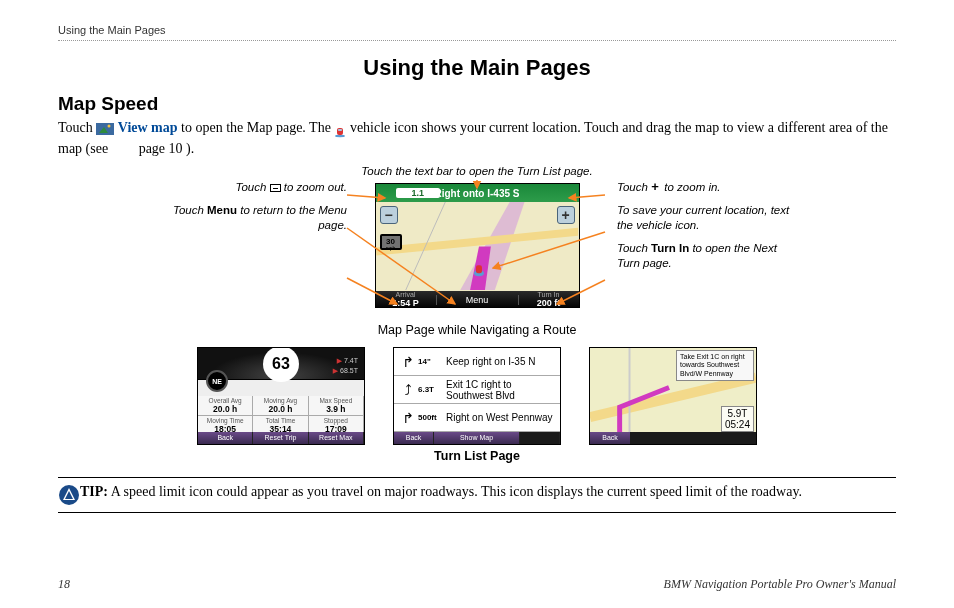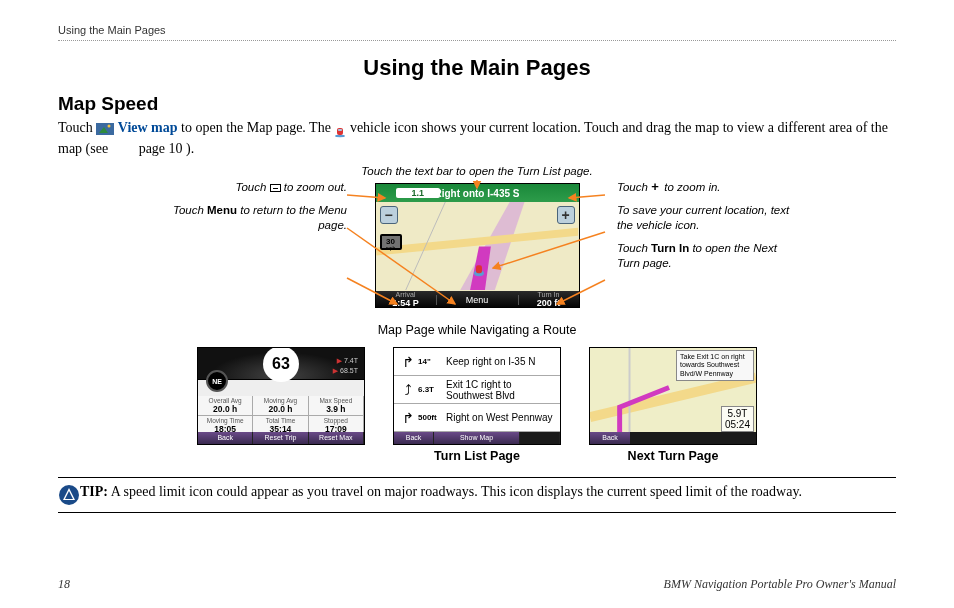--- a/index.html
+++ b/index.html
@@ -305,21 +305,20 @@
       <div class="nt-banner">Take Exit 1C on right towards Southwest Blvd/W Pennway</div>
       <div class="nt-bottom">
         <div>5.9T</div>
         <div>05:24</div>
       </div>
       <div class="nt-bar">
         <div class="back">Back</div>
         <div class="rest"></div>
       </div>
     </div>
-    <div class="thumb-caption">Next Turn Page</div>
   </div>
 </div>
 
 <div class="tip-wrap">
   <span class="tip-icon">
     <svg viewBox="0 0 22 22">
         <circle cx="11" cy="11" r="10" fill="#1a4a88"></circle>
         <polygon points="11,4 17,16 5,16" fill="#fff"></polygon>
         <polygon points="11,7 15,15 7,15" fill="#1a4a88"></polygon>
       </svg>

